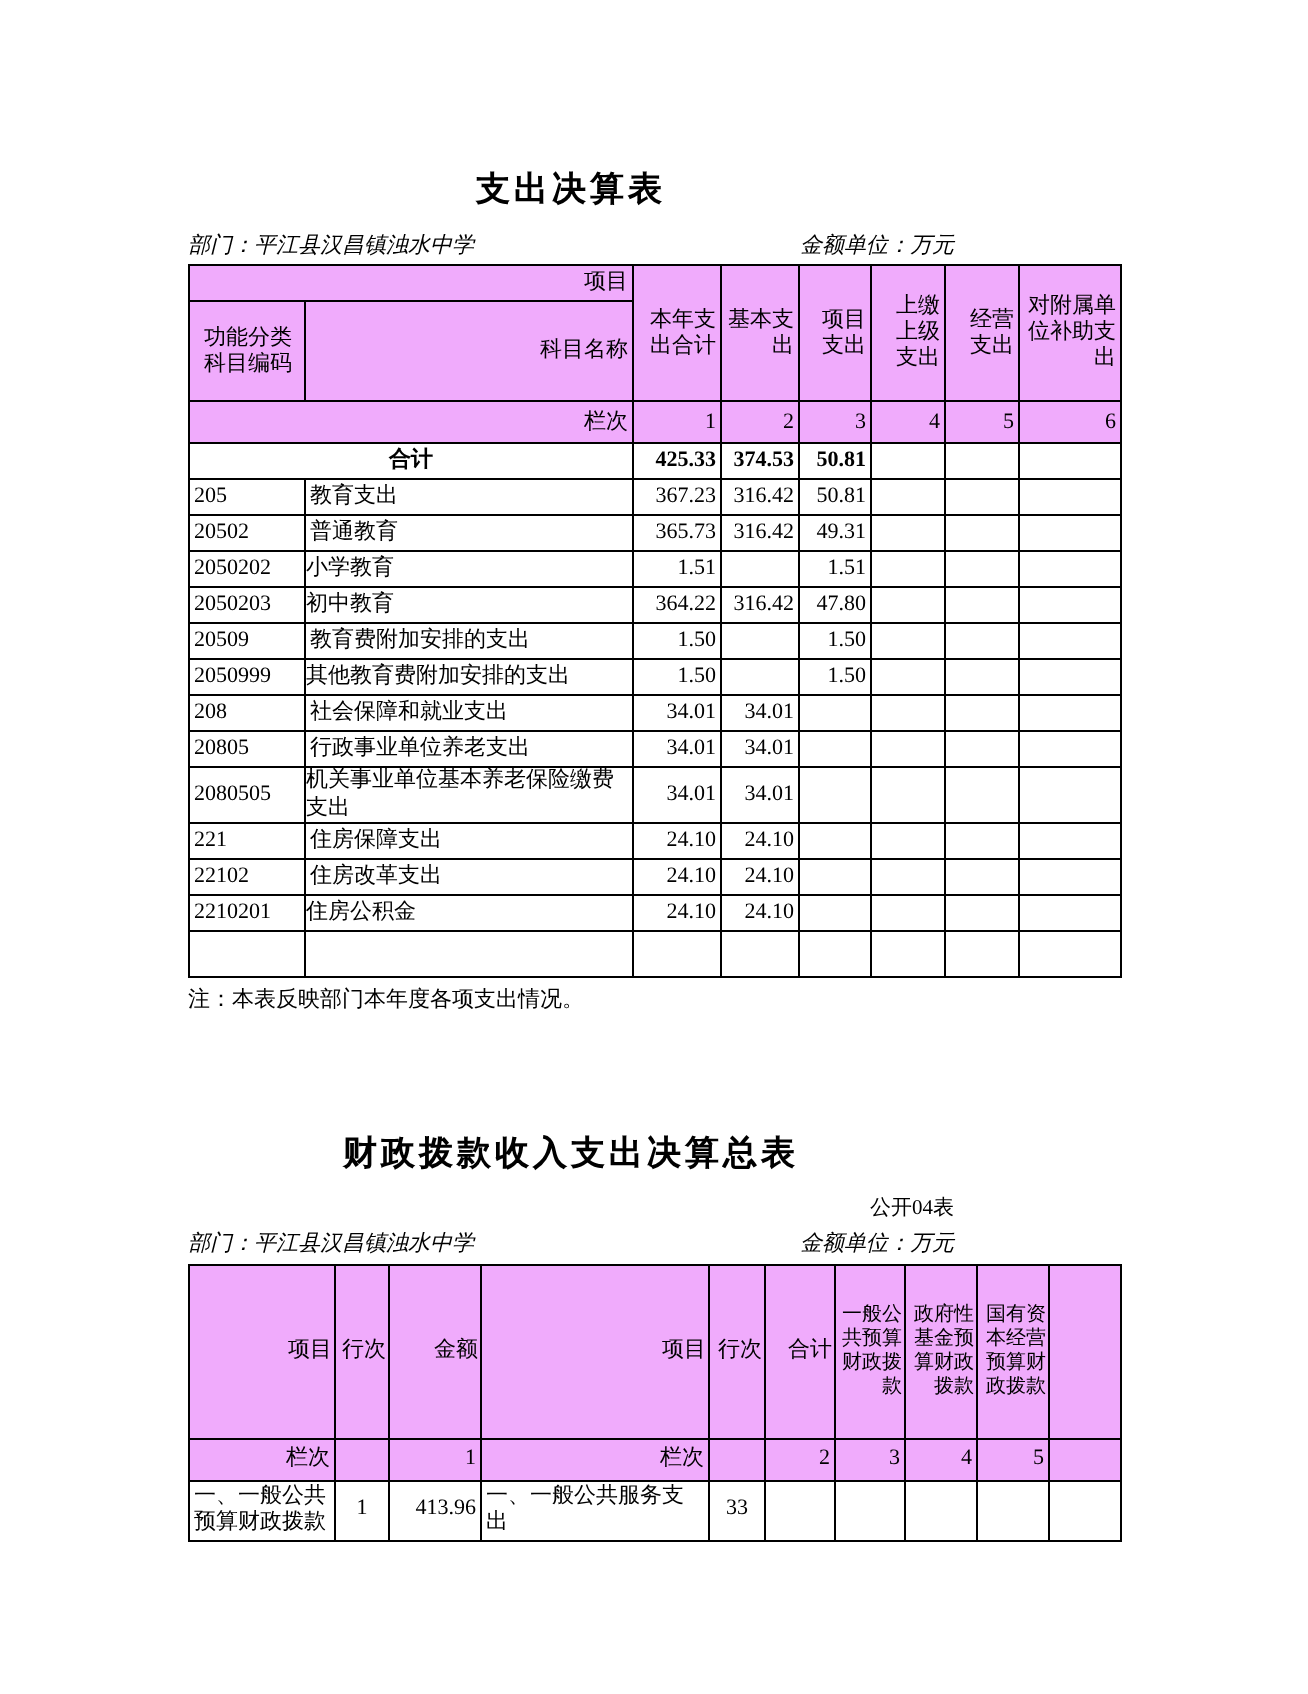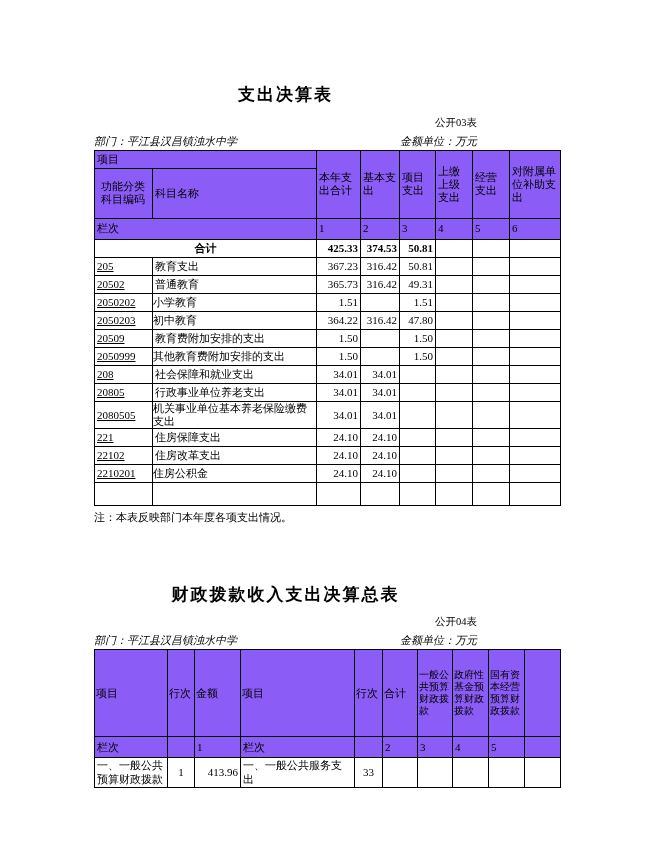--- a/index.html
+++ b/index.html
@@ -39,55 +39,54 @@
     border: 1px solid #000000;
     font-weight: normal;
     font-size: 11px;
     line-height: 1.2;
     padding: 0 2px;
     overflow: hidden;
     word-break: break-all;
     vertical-align: middle;
   }
   th {
-    background: #8b5cf6;
-    text-align: left;
+    background: #f0abfc;
+    text-align: right;
   }
 
   
   .t1-r1 th { height: 17px; }
   .t1-r2 th { height: 49px; }
   .t1-r2 th.pad6 { padding: 0 6px; }
   .lanci-row th { height: 20px; }
   .t1 tbody td { height: 17px; background: #ffffff; }
   .t1 .total-row td { font-weight: bold; }
   .t1 .total-label { text-align: center; }
   .t1 .empty-row td { height: 22px; }
-  .cell-code { text-align: left; text-decoration: underline; }
+  .cell-code { text-align: left; }
   .cell-name { text-align: left; }
   .cell-name.indent-1 { padding-left: 0; }
   .cell-num { text-align: right; }
 
   
   .t2-r1 th { height: 20px; }
   .t2-r2 th { height: 86px; padding: 0 1px; }
   .t2-r2 th.narrow { font-size: 10px; }
   .t2 tbody td { height: 29px; background: #ffffff; }
   .cell-item { text-align: left; }
   .cell-line { text-align: center; }
 </style>
 </head>
 <body>
 
 <div class="page">
   <div class="content">
 
     <section>
       <h1 class="title t1-title">支出决算表</h1>
-      <div class="doc-label">公开03表</div>
       <div class="meta-row">
         <span>部门：平江县汉昌镇浊水中学</span>
         <span>金额单位：万元</span>
       </div>
 
       <table class="t1">
         <colgroup>
           <col style="width:58px">
             <col style="width:164px">
             <col style="width:44px">

